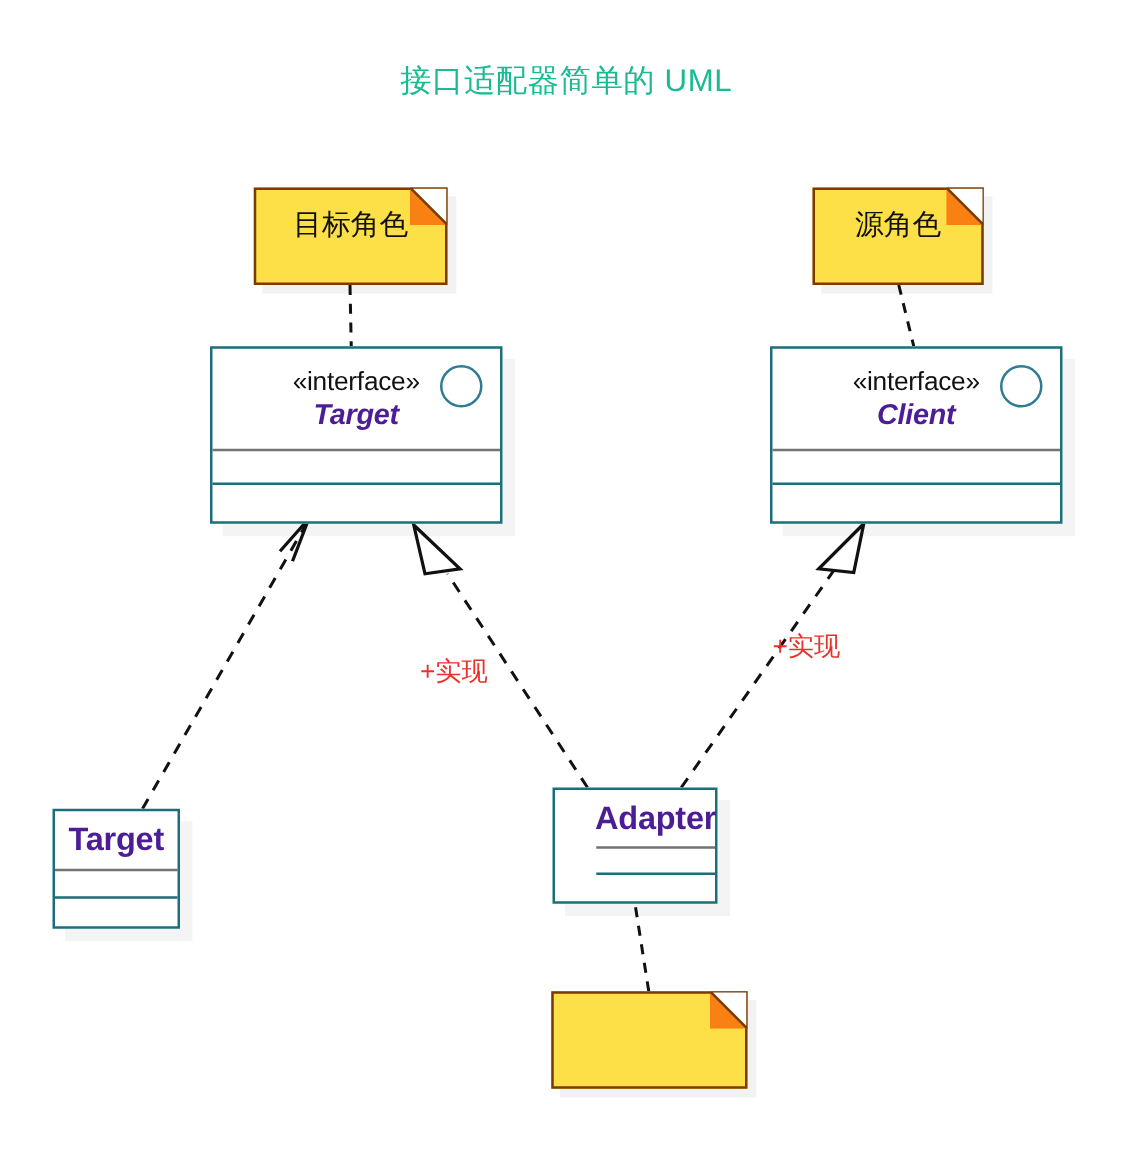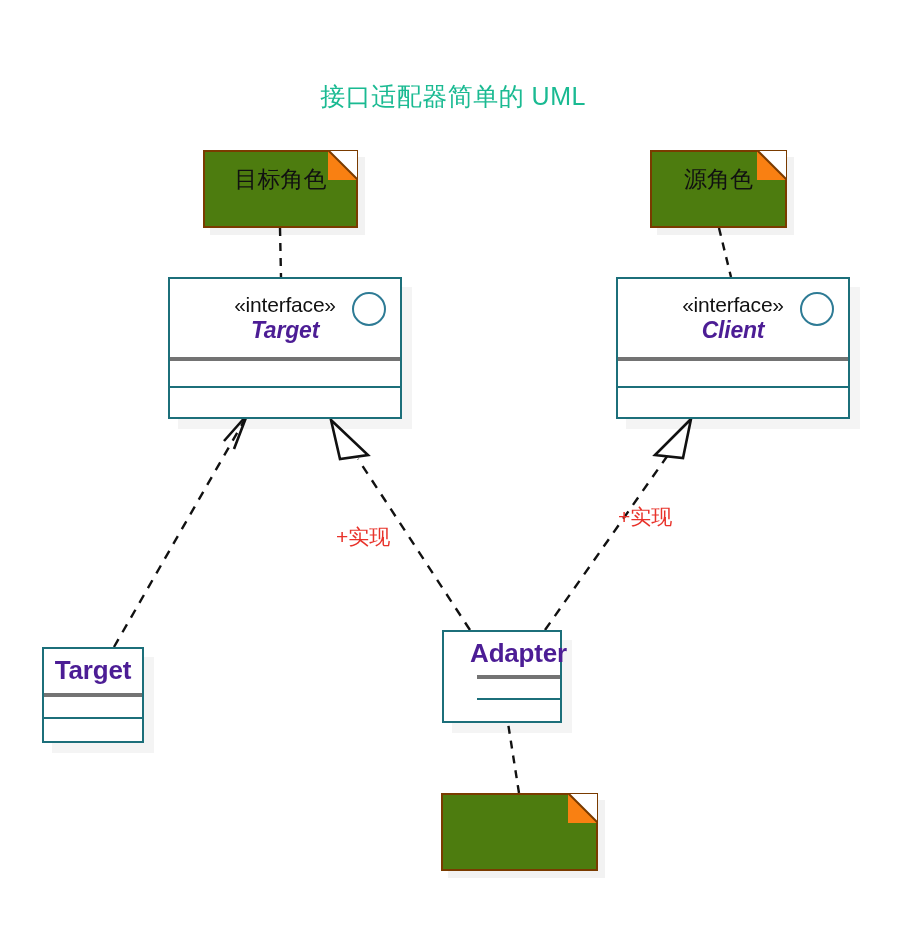--- a/index.html
+++ b/index.html
@@ -31,40 +31,39 @@
     position: absolute;
     left: 0;
     top: 48px;
     width: 906px;
     text-align: center;
     font-size: 25px;
     font-weight: 400;
     letter-spacing: 0.5px;
     color: #1aba92;
     white-space: nowrap;
-    margin-top: 32px;
   }
 
   
   .uml-box {
     position: absolute;
     background: #ffffff;
     border: 2px solid #1c6f7a;
     box-sizing: border-box;
     box-shadow: 10px 10px 0 0 rgba(0,0,0,0.045);
     z-index: 3;
   }
   .uml-head {
     position: relative;
     box-sizing: border-box;
     display: flex;
     flex-direction: column;
     align-items: center;
     justify-content: center;
-    border-bottom: 4px solid #737373;
+    border-bottom: 2px solid #737373;
   }
   .stereotype {
     font-size: 21px;
     color: #111111;
     line-height: 1.12;
     letter-spacing: -0.2px;
   }
   .class-name {
     font-size: 23px;
     font-weight: bold;
@@ -91,21 +90,21 @@
     border-bottom: 2px solid #1c6f7a;
   }
   .uml-ops {
     box-sizing: border-box;
   }
 
   
   .note {
     position: absolute;
     box-sizing: border-box;
-    background: #4d7c0f;
+    background: #fde047;
     border: 2px solid #7a3b00;
     box-shadow: 7px 7px 0 0 rgba(0,0,0,0.05);
     z-index: 3;
   }
   .note-text {
     position: absolute;
     left: 0;
     top: 12px;
     width: 100%;
     text-align: center;
@@ -192,21 +191,21 @@
   </div>
 
   <div class="uml-box" style="left:42px; top:647px; width:102px; height:96px;">
     <div class="uml-head" style="height:48px;">
       <div class="class-name plain">Target</div>
     </div>
     <div class="uml-attrs" style="height:22px;"></div>
     <div class="uml-ops" style="height:22px;"></div>
   </div>
 
-  <div class="uml-box" style="left:442px; top:630px; width:120px; height:93px;padding-left:33px;">
+  <div class="uml-box" style="left:442px; top:630px; width:132px; height:93px;padding-left:33px;">
     <div class="uml-head" style="height:47px;">
       <div class="class-name plain">Adapter</div>
     </div>
     <div class="uml-attrs" style="height:21px;"></div>
     <div class="uml-ops" style="height:21px;"></div>
   </div>
 
   <div class="note" style="left:441px; top:793px; width:157px; height:78px;">
     <svg class="note-fold" viewBox="0 0 30 30">
       <polygon points="0,0 30,30 0,30" fill="#f98012"></polygon>

